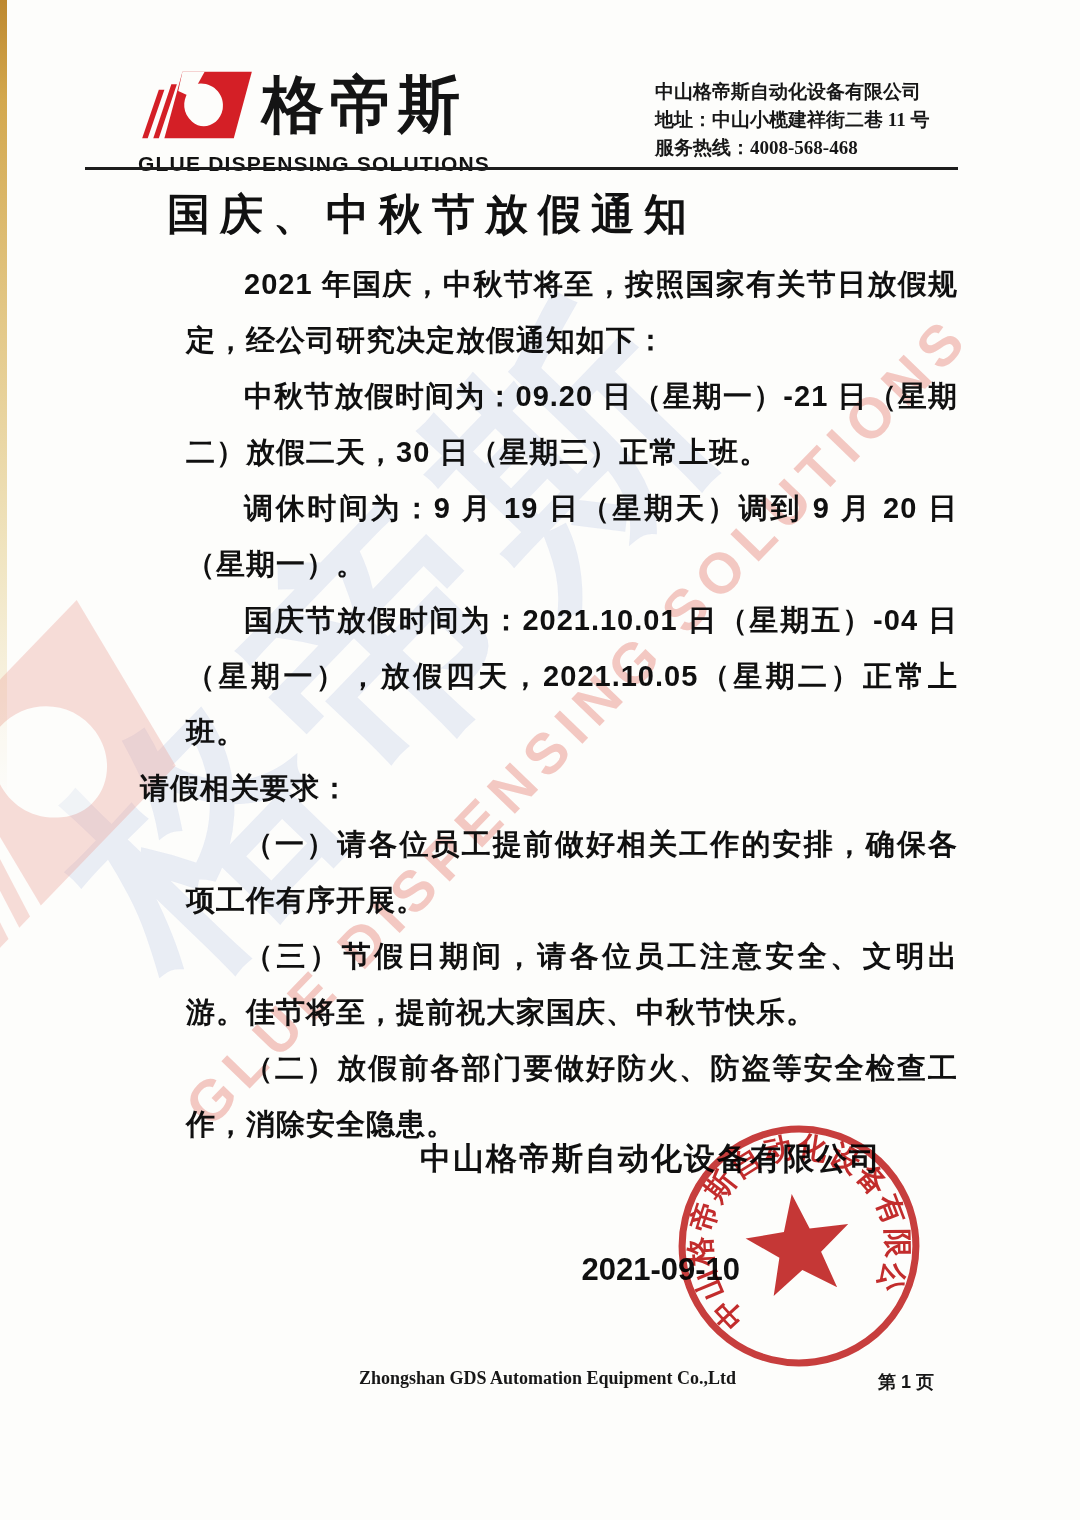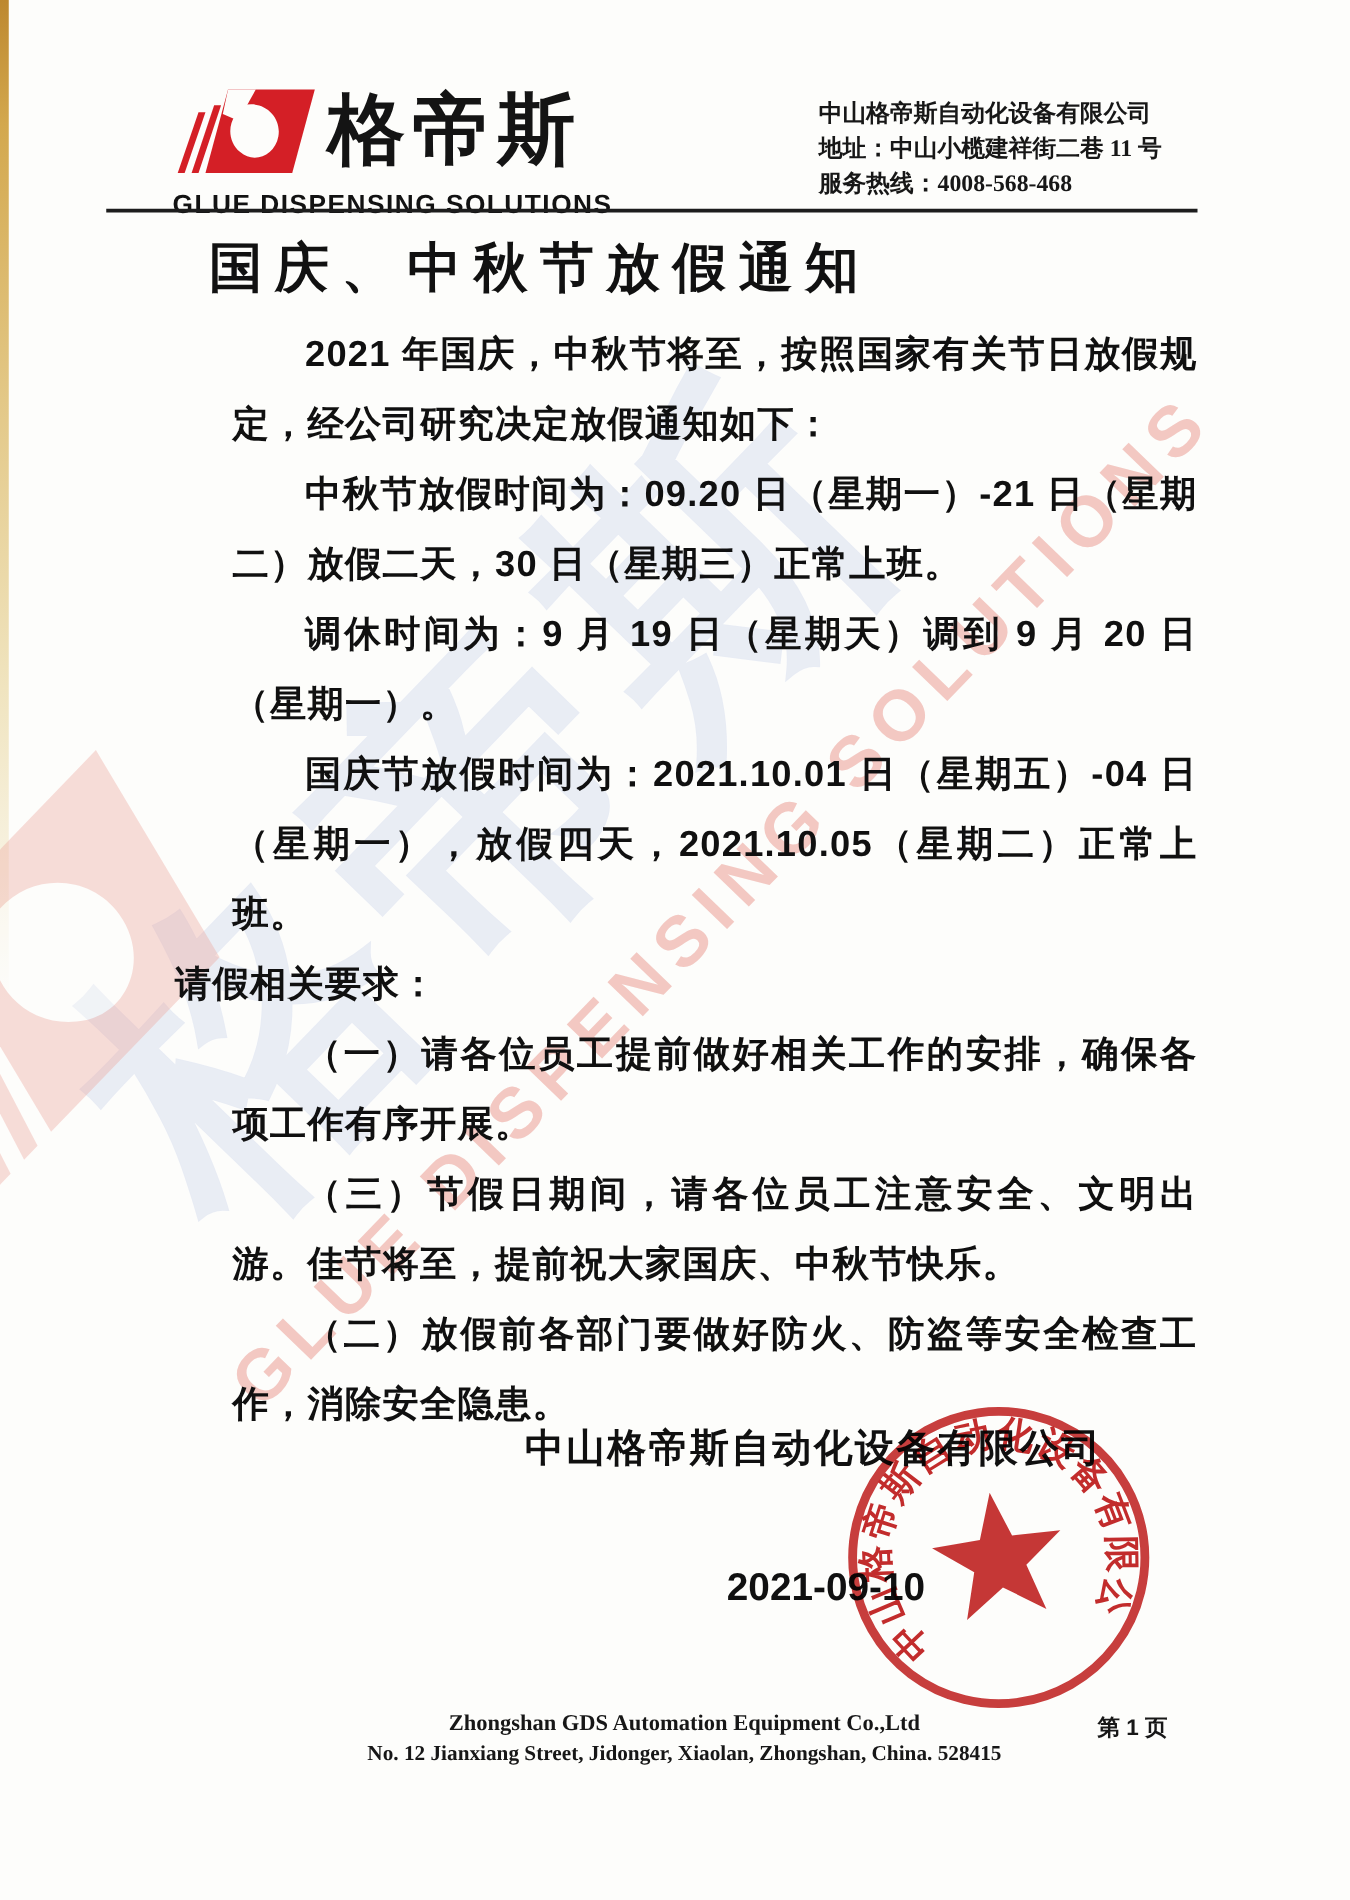--- a/index.html
+++ b/index.html
@@ -175,17 +175,16 @@
     <circle cx="130" cy="130" r="116" fill="none" stroke="#c01c1c" stroke-width="7" opacity="0.92"></circle>
     <path id="seal-arc" d="M 68,192 A 88,88 0 1 1 192,192" fill="none"></path>
     <text fill="#c01c1c">
       <textPath href="#seal-arc" startOffset="0">中山格帝斯自动化设备有限公司</textPath>
     </text>
     <polygon fill="#c01c1c" opacity="0.95" points="130,78 142.9,114.2 181.4,115.3 150.9,138.8 161.8,175.7 130,154 98.2,175.7 109.1,138.8 78.6,115.3 117.1,114.2"></polygon>
   </svg>
 
   <div class="footer-block">
     <div class="footer-line1">Zhongshan GDS Automation Equipment Co.,Ltd</div>
-    <div class="footer-line2">No. 12 Jianxiang Street, Jidonger, Xiaolan, Zhongshan, China. 528415</div>
   </div>
   <div class="page-number">第 1 页</div>
 
 </div>
 
 </body></html>

